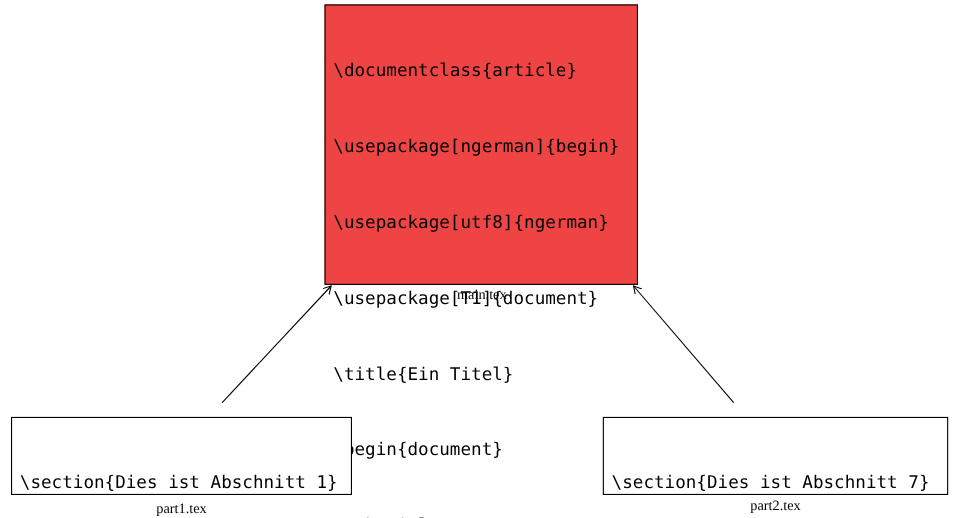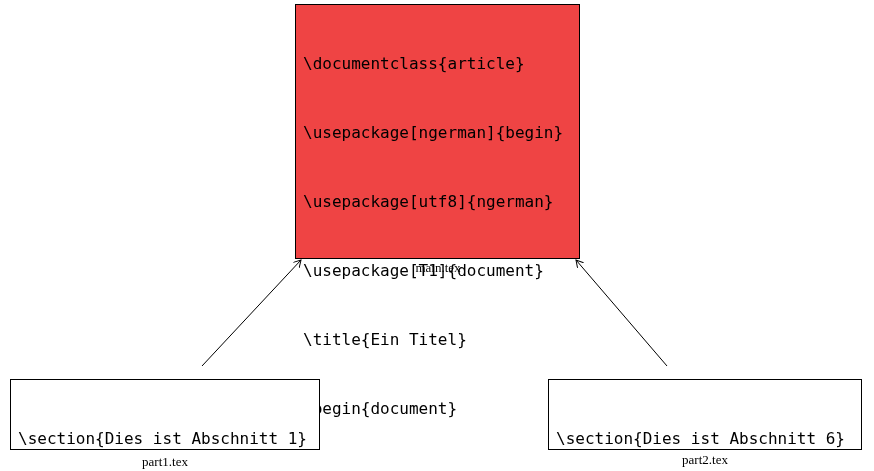--- a/index.html
+++ b/index.html
@@ -74,19 +74,19 @@
   <div class="file-label label-main">main.tex</div>
 
   <div class="codebox part part1">
     <div class="code-line">\section{Dies ist Abschnitt 1}</div>
     
     
   </div>
   <div class="file-label label-part1">part1.tex</div>
 
   <div class="codebox part part2">
-    <div class="code-line">\section{Dies ist Abschnitt 6}</div>
+    <div class="code-line">\section{Dies ist Abschnitt 7}</div>
     
     
   </div>
   <div class="file-label label-part2">part2.tex</div>
 
 </div>
 
 </body></html>

